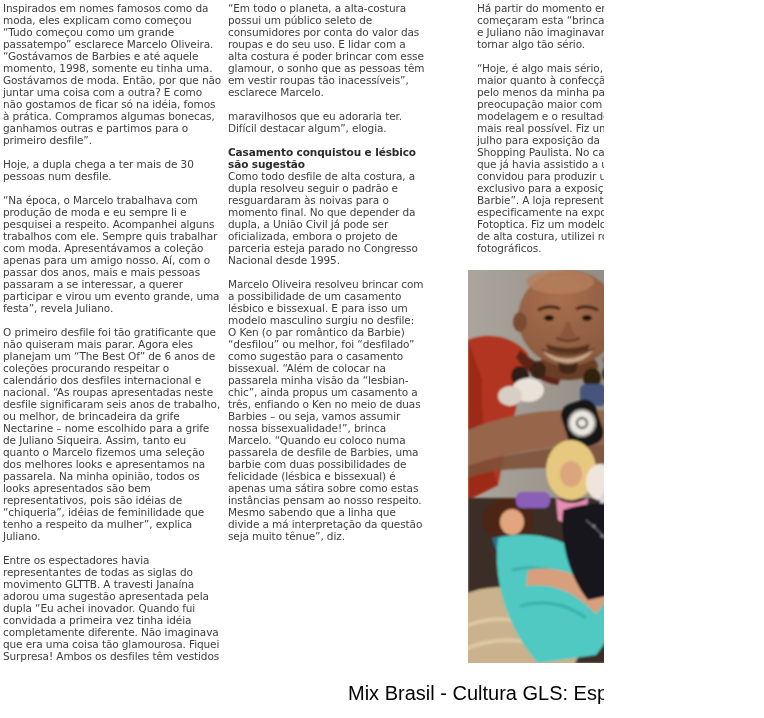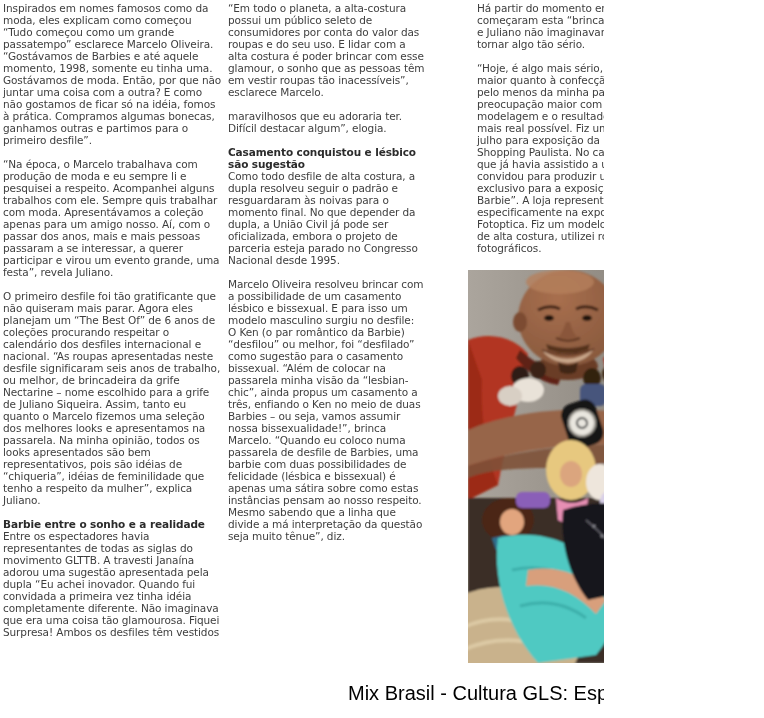--- a/index.html
+++ b/index.html
@@ -29,23 +29,23 @@
     font-size:20px; color:#000000; white-space:nowrap;
   }
 </style>
 </head>
 <body>
 
 <div class="page">
 
   <div class="col" id="col1">
     <p>Inspirados em nomes famosos como da moda, eles explicam como começou “Tudo começou como um grande passatempo” esclarece Marcelo Oliveira. “Gostávamos de Barbies e até aquele momento, 1998, somente eu tinha uma. Gostávamos de moda. Então, por que não juntar uma coisa com a outra? E como não gostamos de ficar só na idéia, fomos à prática. Compramos algumas bonecas, ganhamos outras e partimos para o primeiro desfile”.</p>
+    <p>Hoje, a dupla chega a ter mais de 30 pessoas num desfile.</p>
     <p>“Na época, o Marcelo trabalhava com produção de moda e eu sempre li e pesquisei a respeito. Acompanhei alguns trabalhos com ele. Sempre quis trabalhar com moda. Apresentávamos a coleção apenas para um amigo nosso. Aí, com o passar dos anos, mais e mais pessoas passaram a se interessar, a querer participar e virou um evento grande, uma festa”, revela Juliano.</p>
     <p>O primeiro desfile foi tão gratificante que não quiseram mais parar. Agora eles planejam um “The Best Of” de 6 anos de coleções procurando respeitar o calendário dos desfiles internacional e nacional. “As roupas apresentadas neste desfile significaram seis anos de trabalho, ou melhor, de brincadeira da grife Nectarine – nome escolhido para a grife de Juliano Siqueira. Assim, tanto eu quanto o Marcelo fizemos uma seleção dos melhores looks e apresentamos na passarela. Na minha opinião, todos os looks apresentados são bem representativos, pois são idéias de “chiqueria”, idéias de feminilidade que tenho a respeito da mulher”, explica Juliano.</p>
-    <p class="h">Barbie entre o sonho e a realidade</p>
     <p>Entre os espectadores havia representantes de todas as siglas do movimento GLTTB. A travesti Janaína adorou uma sugestão apresentada pela dupla “Eu achei inovador. Quando fui convidada a primeira vez tinha idéia completamente diferente. Não imaginava que era uma coisa tão glamourosa. Fiquei Surpresa! Ambos os desfiles têm vestidos</p>
   </div>
 
   <div class="col" id="col2">
     <p>“Em todo o planeta, a alta-costura possui um público seleto de consumidores por conta do valor das roupas e do seu uso. E lidar com a alta costura é poder brincar com esse glamour, o sonho que as pessoas têm em vestir roupas tão inacessíveis”, esclarece Marcelo.</p>
     <p>maravilhosos que eu adoraria ter. Difícil destacar algum”, elogia.</p>
     <p class="h">Casamento conquistou e lésbico são sugestão</p>
     <p>Como todo desfile de alta costura, a dupla resolveu seguir o padrão e resguardaram às noivas para o momento final. No que depender da dupla, a União Civil já pode ser oficializada, embora o projeto de parceria esteja parado no Congresso Nacional desde 1995.</p>
     <p>Marcelo Oliveira resolveu brincar com a possibilidade de um casamento lésbico e bissexual. E para isso um modelo masculino surgiu no desfile: O Ken (o par romântico da Barbie) “desfilou” ou melhor, foi “desfilado” como sugestão para o casamento bissexual. “Além de colocar na passarela minha visão da “lesbian-chic”, ainda propus um casamento a três, enfiando o Ken no meio de duas Barbies – ou seja, vamos assumir nossa bissexualidade!”, brinca Marcelo. “Quando eu coloco numa passarela de desfile de Barbies, uma barbie com duas possibilidades de felicidade (lésbica e bissexual) é apenas uma sátira sobre como estas instâncias pensam ao nosso respeito. Mesmo sabendo que a linha que divide a má interpretação da questão seja muito tênue”, diz.</p>
   </div>

